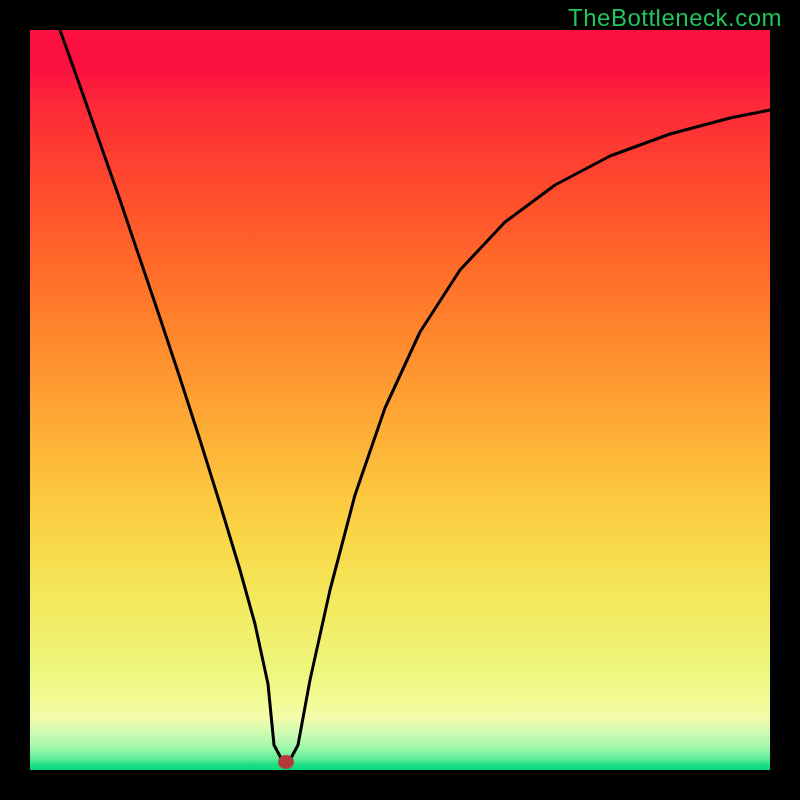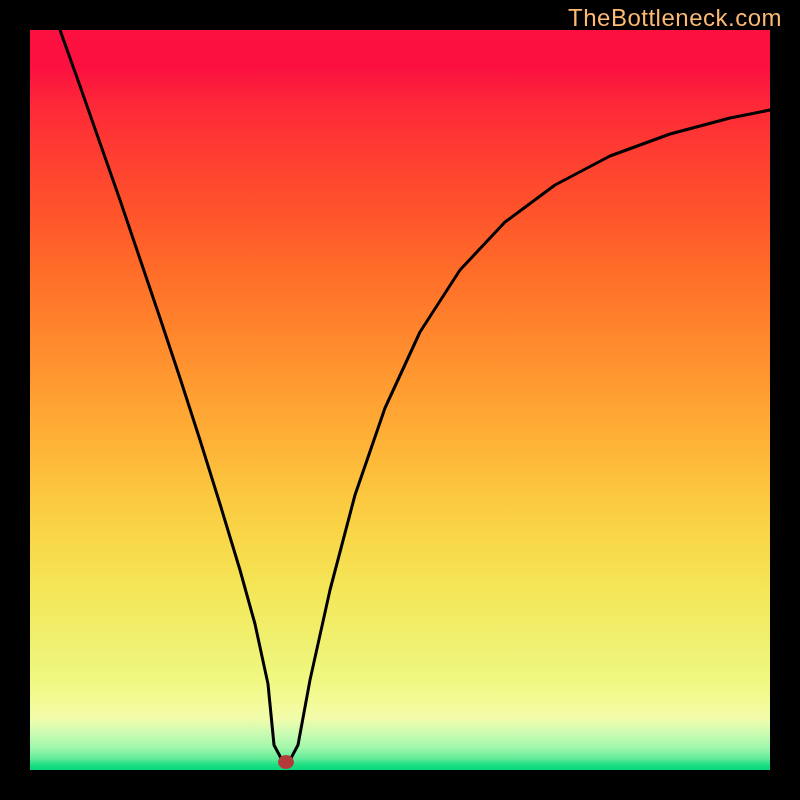--- a/index.html
+++ b/index.html
@@ -14,21 +14,21 @@
   .frame {
     position: relative;
     width: 800px;
     height: 800px;
     background: #000000;
   }
   .watermark {
     position: absolute;
     top: 4px;
     right: 18px;
-    color: #fdba74;
+    color: #22c55e;
     font-size: 24px;
     font-weight: 500;
     letter-spacing: 0.5px;
     z-index: 5;
   }
   .plot-area {
     position: absolute;
     left: 30px;
     top: 30px;
     width: 740px;

